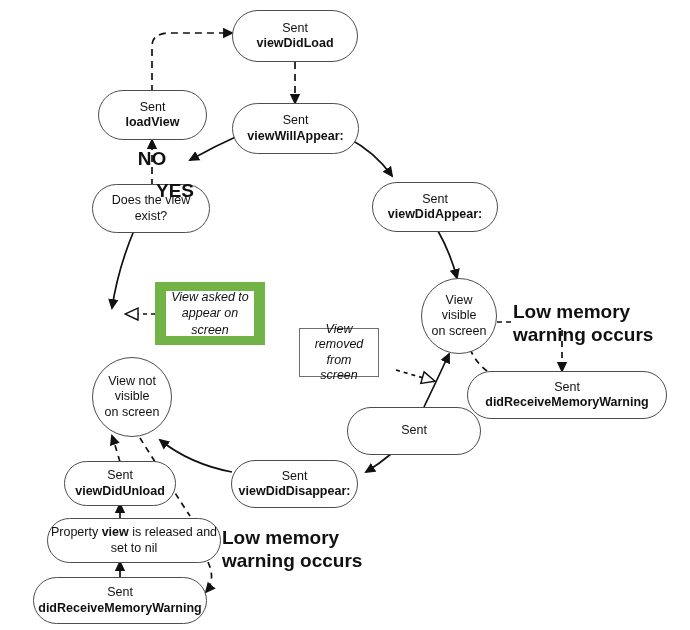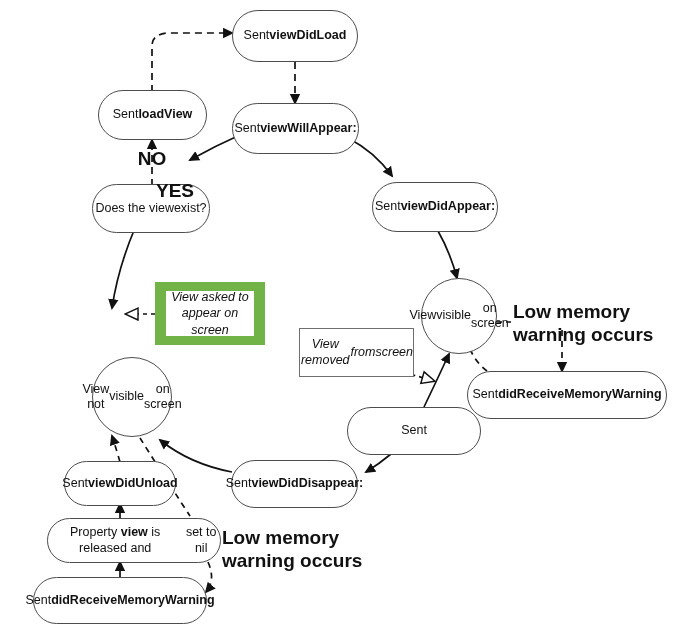--- a/index.html
+++ b/index.html
@@ -24,21 +24,21 @@
     top: 0;
     width: 690px;
     height: 630px;
   }
   .node {
     position: absolute;
     box-sizing: border-box;
     background: #ffffff;
     border: 1.6px solid #4d4d4d;
     display: flex;
-    flex-direction: row;
+    flex-direction: column;
     align-items: center;
     justify-content: center;
     text-align: center;
     color: #111111;
     line-height: 1.22;
     z-index: 3;
   }
   .node.stadium {
     border-radius: 999px;
   }
@@ -214,21 +214,21 @@
   <div class="node stadium" style="left:33px; top:518px; width:174px; height:45px;margin-left:14px;">
     <div class="n-line"><span>Property </span><b>view</b><span> is released and</span></div>
     <div class="n-line">set to nil</div>
   </div>
 
   <div class="node stadium" style="left:33px; top:577px; width:174px; height:47px;">
     <div class="n-top">Sent</div>
     <div class="n-main">didReceiveMemoryWarning</div>
   </div>
 
-  <div class="node rect" style="left:299px; top:328px; width:115px; height:49px;">
+  <div class="node rect" style="left:299px; top:328px; width:80px; height:49px;">
     <div class="note-italic">View removed</div>
     <div class="note-italic">from</div>
     <div class="note-italic">screen</div>
   </div>
 
   <div class="highlight-frame" style="left:155px; top:282px; width:110px; height:63px; background:#72b347;"></div>
   <div class="highlight-inner" style="left:166px; top:291px; width:88px; height:45px;">
     <div class="note-italic">View asked to</div>
     <div class="note-italic">appear on</div>
     <div class="note-italic">screen</div>

